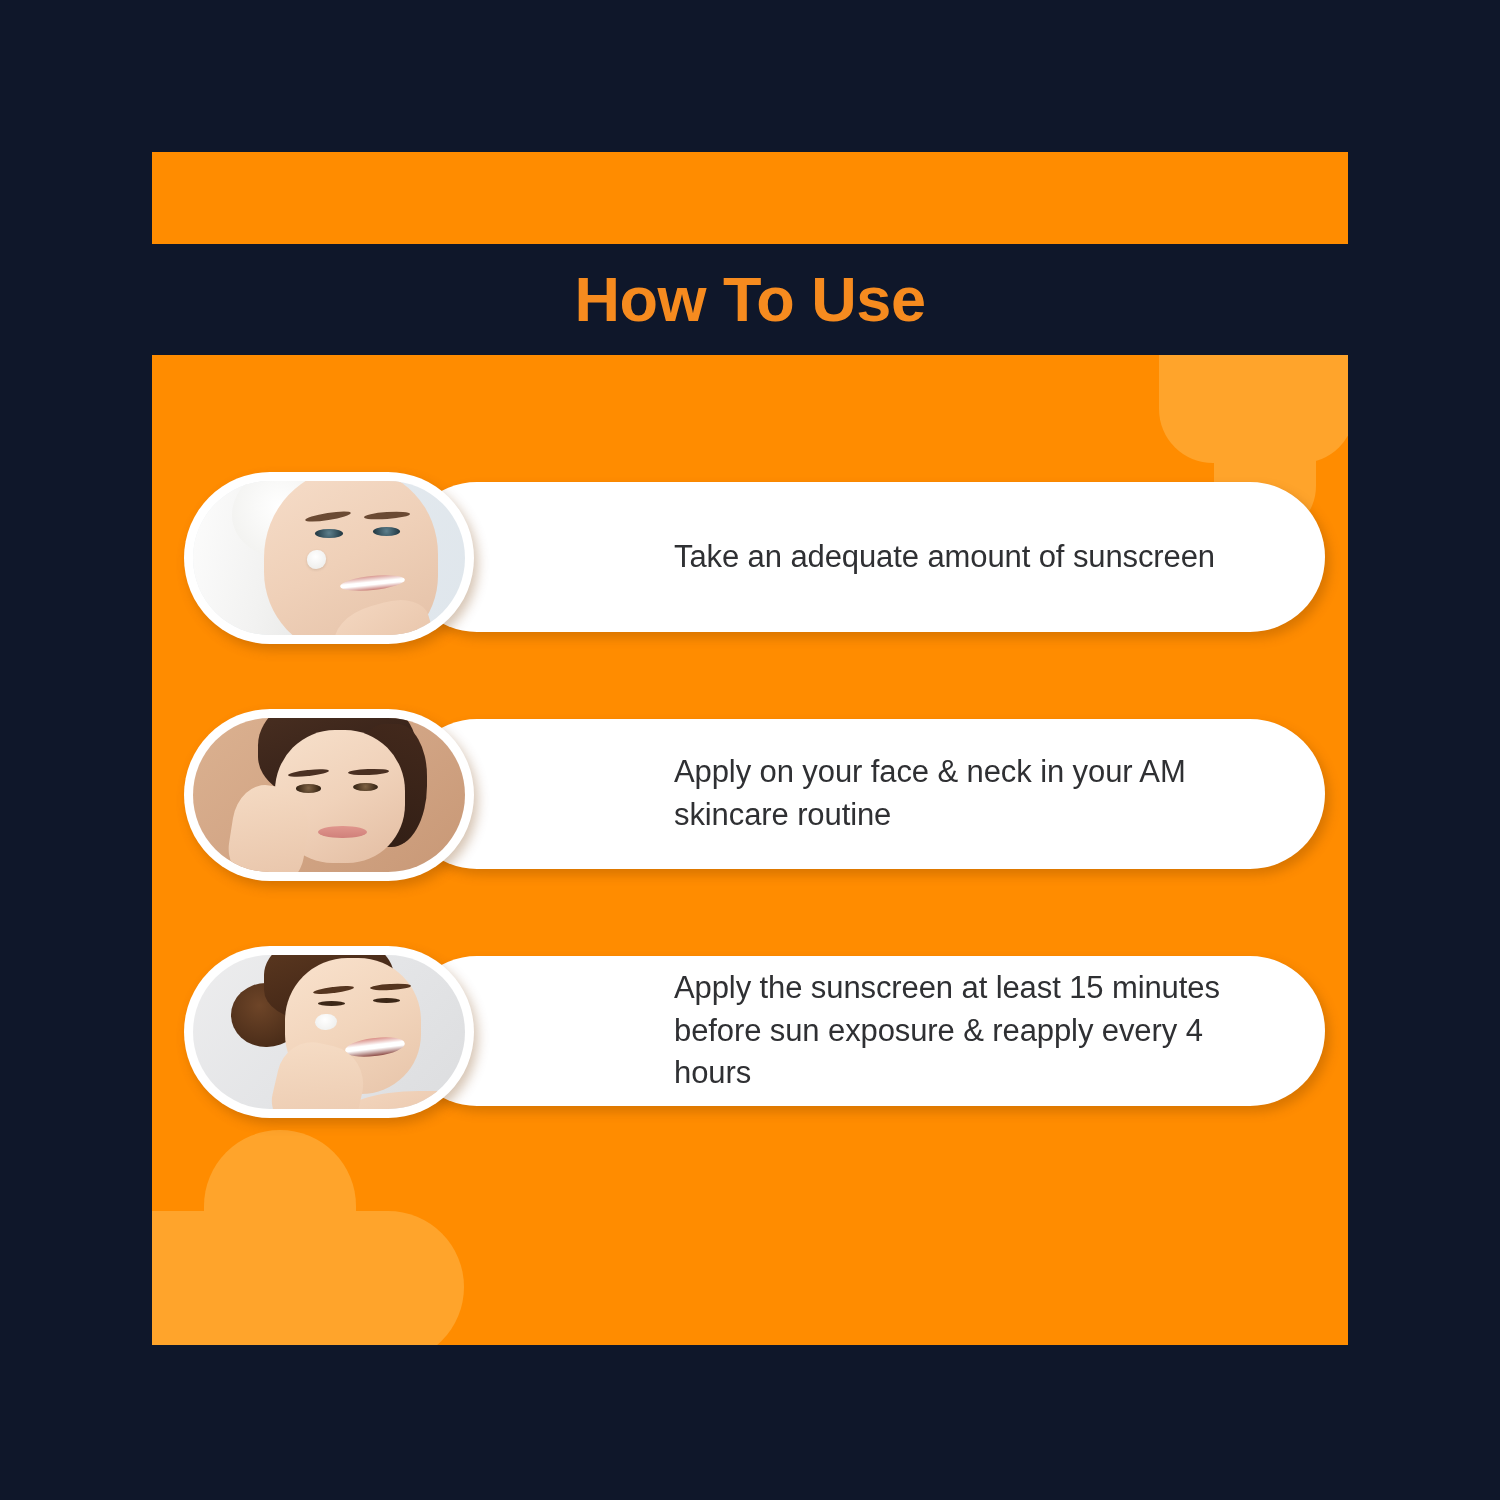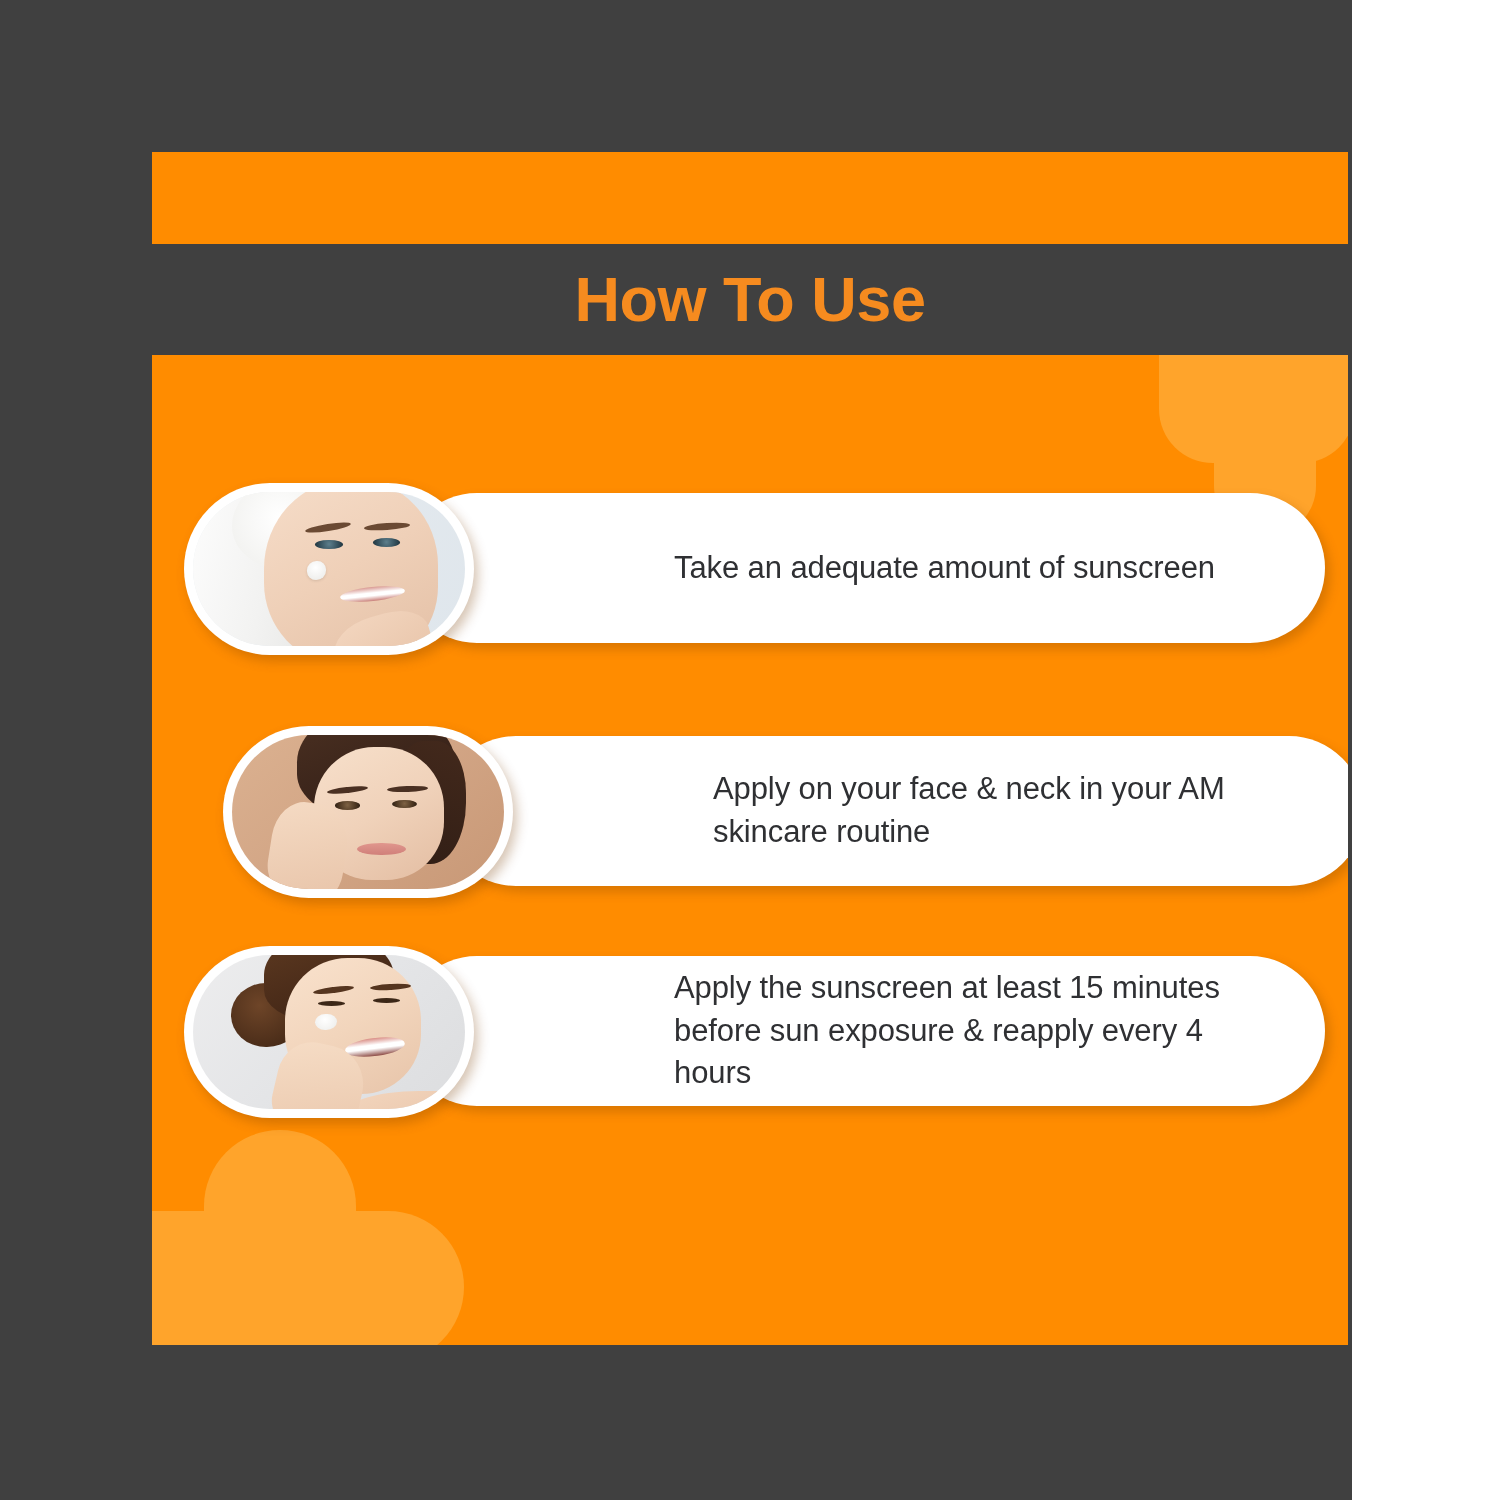--- a/index.html
+++ b/index.html
@@ -9,23 +9,23 @@
   }
   body {
     width: 1500px;
     height: 1500px;
     font-family: "Liberation Sans", sans-serif;
     overflow: hidden;
   }
 
   #stage {
     position: relative;
-    width: 1352px;
+    width: 1500px;
     height: 1500px;
-    background: #404040;
+    background: #0f172a;
   }
 
   
   .top-band {
     position: absolute;
     left: 152px;
     top: 152px;
     width: 1196px;
     height: 92px;
     background: #FF8C00;
@@ -104,22 +104,22 @@
     border-radius: 0 0 76px 76px;
   }
 
   
   .row {
     position: absolute;
     left: 0;
     width: 1196px;
     height: 175px;
   }
-  .row-1 { top: 128px; }
-  .row-2 { top: 371px; margin-left: 39px; }
+  .row-1 { top: 117px; }
+  .row-2 { top: 354px; }
   .row-3 { top: 591px; }
 
   
   .pill {
     position: absolute;
     left: 250px;
     top: 10px;
     width: 923px;
     height: 150px;
     background: #ffffff;

